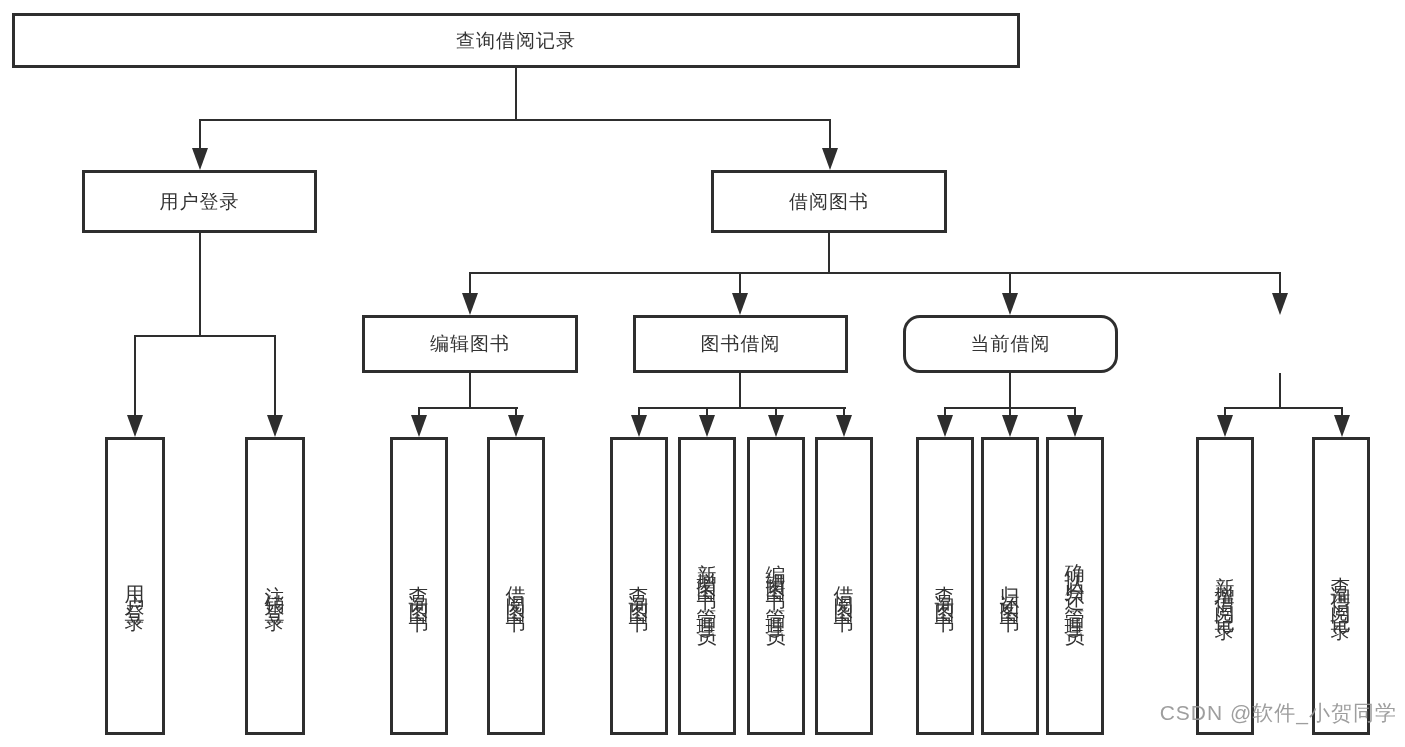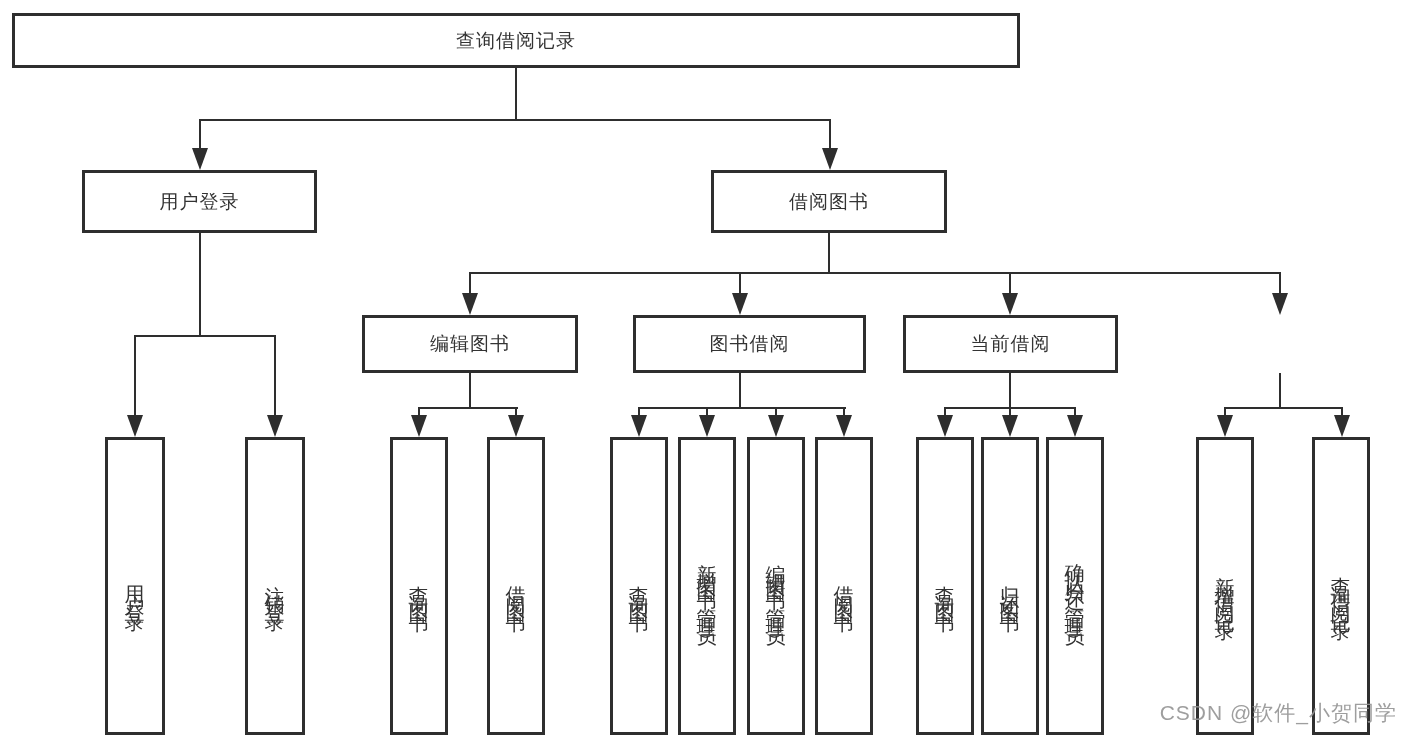--- a/index.html
+++ b/index.html
@@ -84,22 +84,22 @@
   <div class="vline" style="left:469px; top:272px; height:23px;"></div>
   <div class="arrow" style="left:462px; top:293px;"></div>
   <div class="vline" style="left:739px; top:272px; height:23px;"></div>
   <div class="arrow" style="left:732px; top:293px;"></div>
   <div class="vline" style="left:1009px; top:272px; height:23px;"></div>
   <div class="arrow" style="left:1002px; top:293px;"></div>
   <div class="vline" style="left:1279px; top:272px; height:23px;"></div>
   <div class="arrow" style="left:1272px; top:293px;"></div>
 
   <div class="box" style="left:362px; top:315px; width:216px; height:58px;">编辑图书</div>
-  <div class="box" style="left:633px; top:315px; width:233px; height:58px;">图书借阅</div>
-  <div class="box" style="left:903px; top:315px; width:215px; height:58px;">当前借阅</div>
+  <div class="box" style="left:633px; top:315px; width:215px; height:58px;">图书借阅</div>
+  <div class="box" style="left:903px; top:315px; width:215px; height:58px;border-radius:17px;">当前借阅</div>
 
   <div class="vline" style="left:469px; top:373px; height:36px;"></div>
   <div class="hline" style="left:418px; top:407px; width:100px;"></div>
   <div class="vline" style="left:418px; top:407px; height:12px;"></div>
   <div class="arrow" style="left:411px; top:415px;"></div>
   <div class="vline" style="left:515px; top:407px; height:12px;"></div>
   <div class="arrow" style="left:508px; top:415px;"></div>
 
   <div class="vline" style="left:739px; top:373px; height:36px;"></div>
   <div class="hline" style="left:638px; top:407px; width:208px;"></div>

